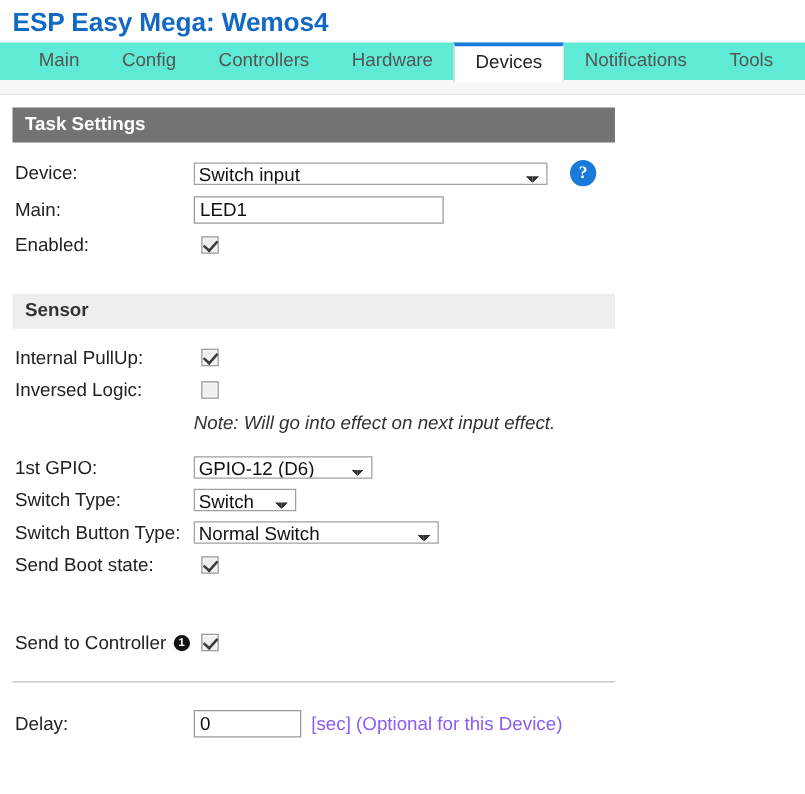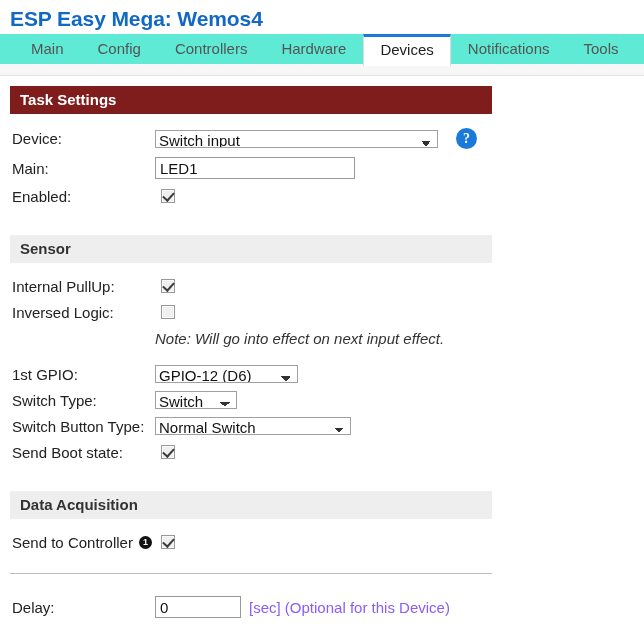--- a/index.html
+++ b/index.html
@@ -77,21 +77,21 @@
   .sect-head {
     width: 482px;
     margin-left: 10px;
     height: 28px;
     line-height: 28px;
     padding-left: 10px;
     font-weight: bold;
     font-size: 15px;
   }
   .sect-head.dark {
-    background: #7f1d1d;
+    background: #737373;
     color: #ffffff;
   }
   .sect-head.light {
     background: #eeeeee;
     color: #333333;
   }
 
   .row {
     display: flex;
     align-items: center;
@@ -341,21 +341,20 @@
 
   <div class="row">
     <div class="label">Send Boot state:</div>
     <div class="field">
       <span class="cb checked"></span>
     </div>
   </div>
 
   <div class="gap-lg"></div>
 
-  <div class="sect-head light">Data Acquisition</div>
 
   <div class="gap-sm"></div>
 
   <div class="row">
     <div class="label">
       <span>Send to Controller</span>
       <span class="badge-1">1</span>
     </div>
     <div class="field">
       <span class="cb checked"></span>

